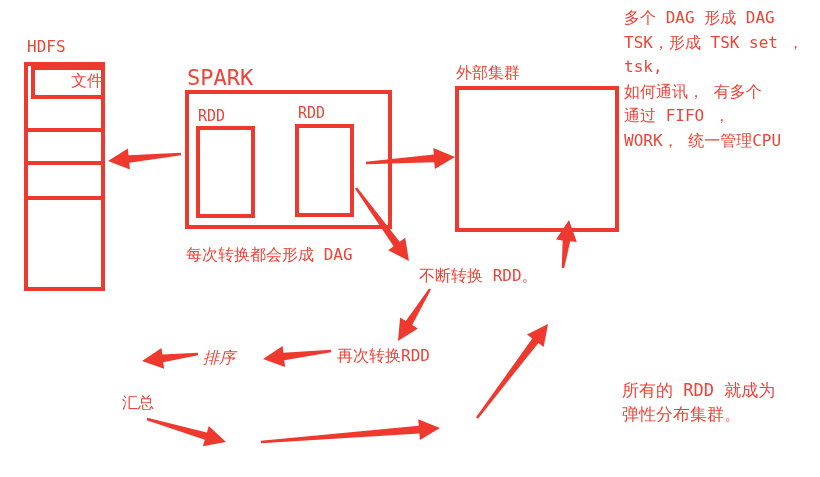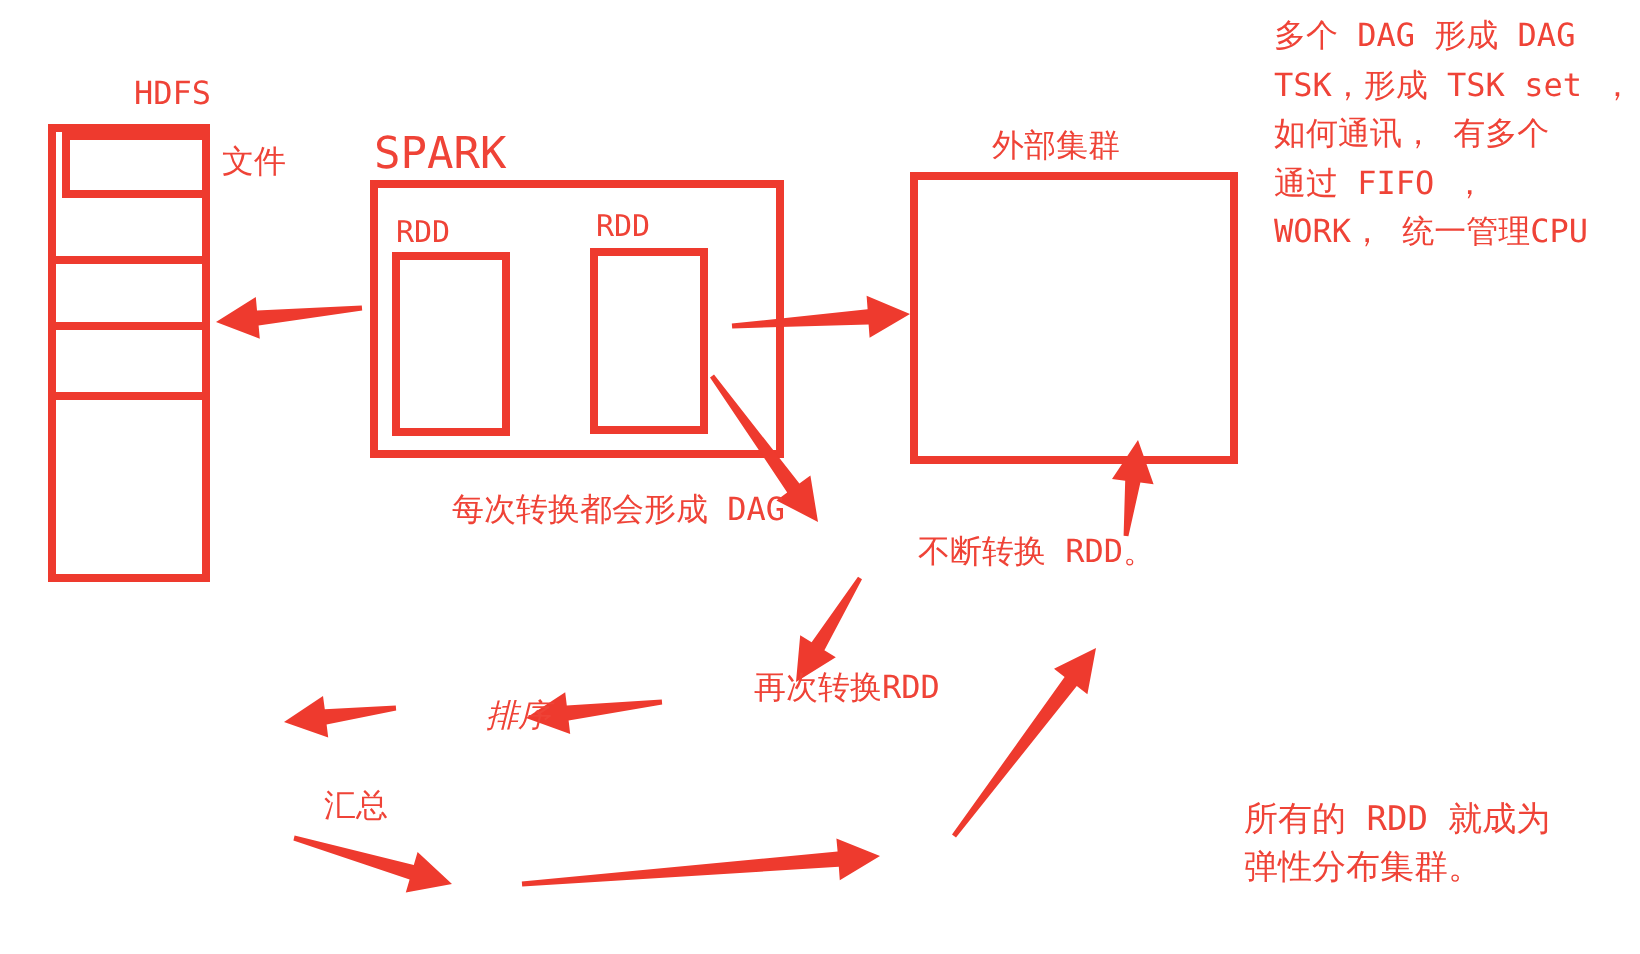--- a/index.html
+++ b/index.html
@@ -11,27 +11,27 @@
     overflow:hidden;
   }
   #draw-layer{position:absolute;left:0;top:0;}
   .lbl{
     position:absolute;
     color:#ef4337;
     white-space:pre;
     line-height:1.2;
   }
   .s15{font-size:15px;}
-  .s16{font-size:16px;margin-left:40px;}
+  .s16{font-size:16px;}
   .s17{font-size:22px;}
   .note-block{position:absolute;color:#ef4337;}
   .note-block .ln{white-space:pre;}
-  #top-right-note{left:624px;top:6px;font-size:16px;margin-left:13px;}
+  #top-right-note{left:624px;top:6px;font-size:16px;}
   #top-right-note .ln{line-height:24.6px;}
-  #bottom-right-note{left:622px;top:378px;font-size:17px;margin-top:20px;}
+  #bottom-right-note{left:622px;top:378px;font-size:17px;}
   #bottom-right-note .ln{line-height:24px;}
   #file-label{left:33px;top:71px;width:70px;text-align:right;}
 </style>
 </head>
 <body>
 
 <div id="canvas">
 
   <svg id="draw-layer" width="820" height="477" viewBox="0 0 820 477">
       <rect x="26" y="64" width="77" height="225" fill="none" stroke="#ee3a2e" stroke-width="4"></rect>
@@ -56,27 +56,28 @@
     </svg>
 
   <div class="lbl s16" style="left:27px;top:37px;">HDFS</div>
   <div class="lbl s16" id="file-label">文件</div>
   <div class="lbl s17" style="left:187px;top:65px;">SPARK</div>
   <div class="lbl s15" style="left:198px;top:107px;">RDD</div>
   <div class="lbl s15" style="left:298px;top:104px;">RDD</div>
   <div class="lbl s16" style="left:456px;top:63px;">外部集群</div>
   <div class="lbl s16" style="left:186px;top:245px;">每次转换都会形成 DAG</div>
   <div class="lbl s16" style="left:419px;top:266px;">不断转换 RDD。</div>
-  <div class="lbl s16" style="left:337px;top:334px;">再次转换RDD</div>
+  <div class="lbl s16" style="left:337px;top:346px;">再次转换RDD</div>
   <div class="lbl s16" style="left:203px;top:348px;font-style:italic;">排序</div>
   <div class="lbl s16" style="left:122px;top:393px;">汇总</div>
 
   <div class="note-block" id="top-right-note">
     <div class="ln">多个 DAG 形成 DAG</div>
     <div class="ln">TSK，形成 TSK set ，</div>
+    <div class="ln">tsk,</div>
     <div class="ln">如何通讯， 有多个</div>
     <div class="ln">通过 FIFO ，</div>
     <div class="ln">WORK， 统一管理CPU</div>
   </div>
 
   <div class="note-block" id="bottom-right-note">
     <div class="ln">所有的 RDD 就成为</div>
     <div class="ln">弹性分布集群。</div>
   </div>
 

